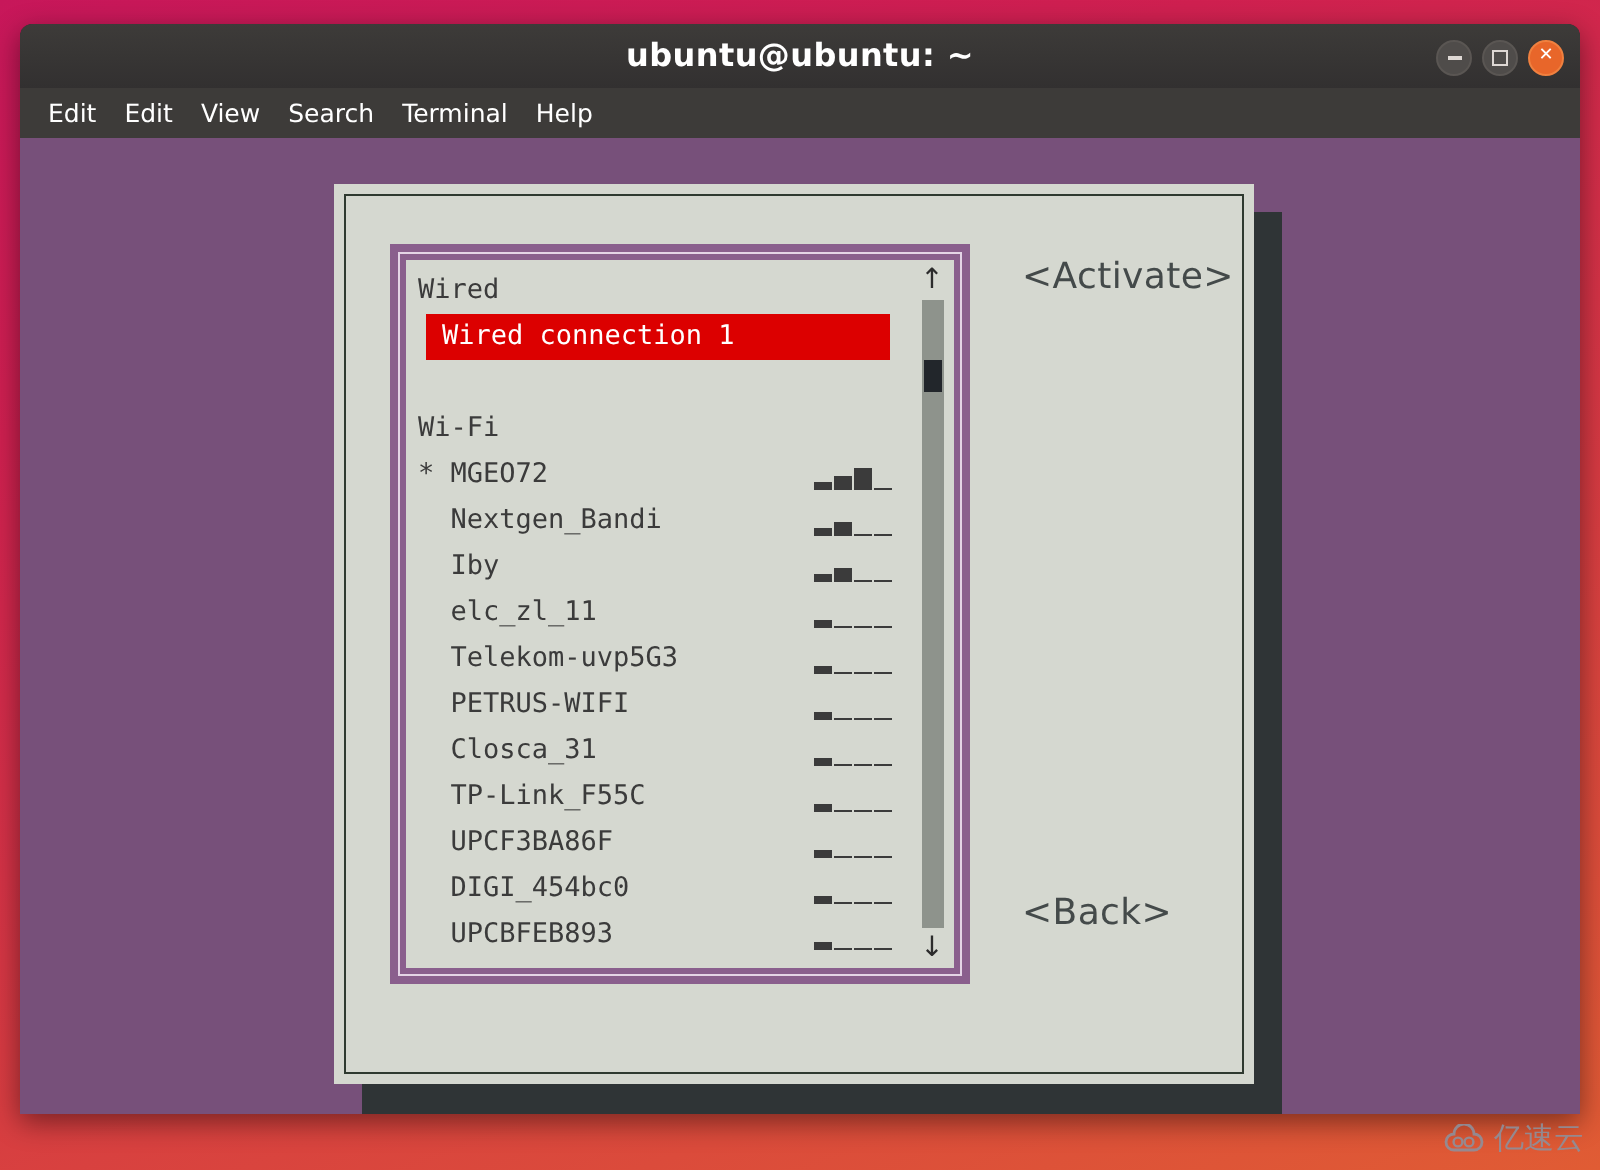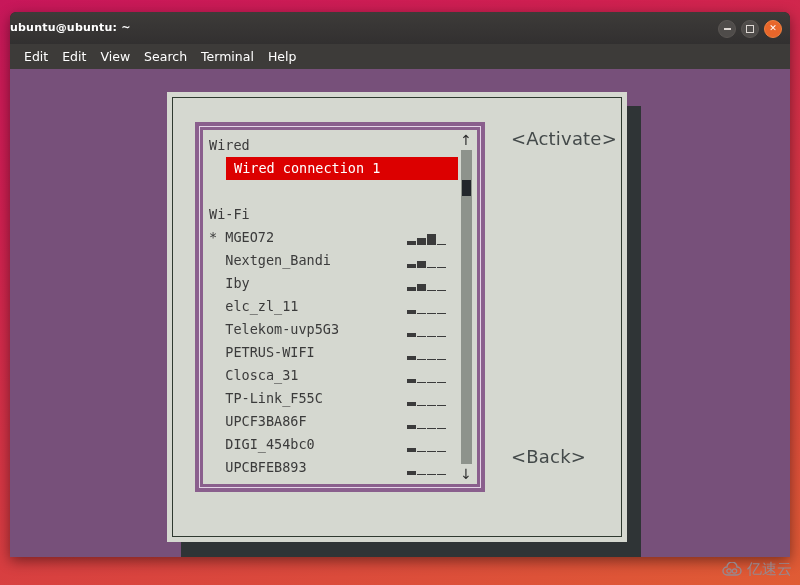--- a/index.html
+++ b/index.html
@@ -37,23 +37,23 @@
     position: relative;
     height: 32px;
     background: linear-gradient(180deg, #3d3b39 0%, #323030 100%);
     border-radius: 6px 6px 0 0;
   }
 
   #title-text {
     position: absolute;
     left: 0; right: 0; top: 0;
     line-height: 32px;
-    text-align: left;
+    text-align: center;
     color: #ffffff;
-    font-size: 11px;
+    font-size: 16px;
     font-family: "DejaVu Sans", sans-serif;
     font-weight: bold;
     letter-spacing: 0.2px;
   }
 
   #window-controls {
     position: absolute;
     right: 8px;
     top: 8px;
     display: flex;
@@ -193,21 +193,21 @@
     padding-left: 6px;
     box-sizing: border-box;
   }
   .list-row.heading {
     color: #3b3b3b;
   }
   .list-row.blank { height: 23px; }
   .list-row.selected {
     background: #dc0000;
     color: #ffffff;
-    margin-left: 23px;
+    margin-left: 10px;
     padding-left: 8px;
     width: 232px;
   }
   .row-label { display: inline-block; }
 
   
   .signal {
     position: absolute;
     right: 8px;
     top: 5px;

